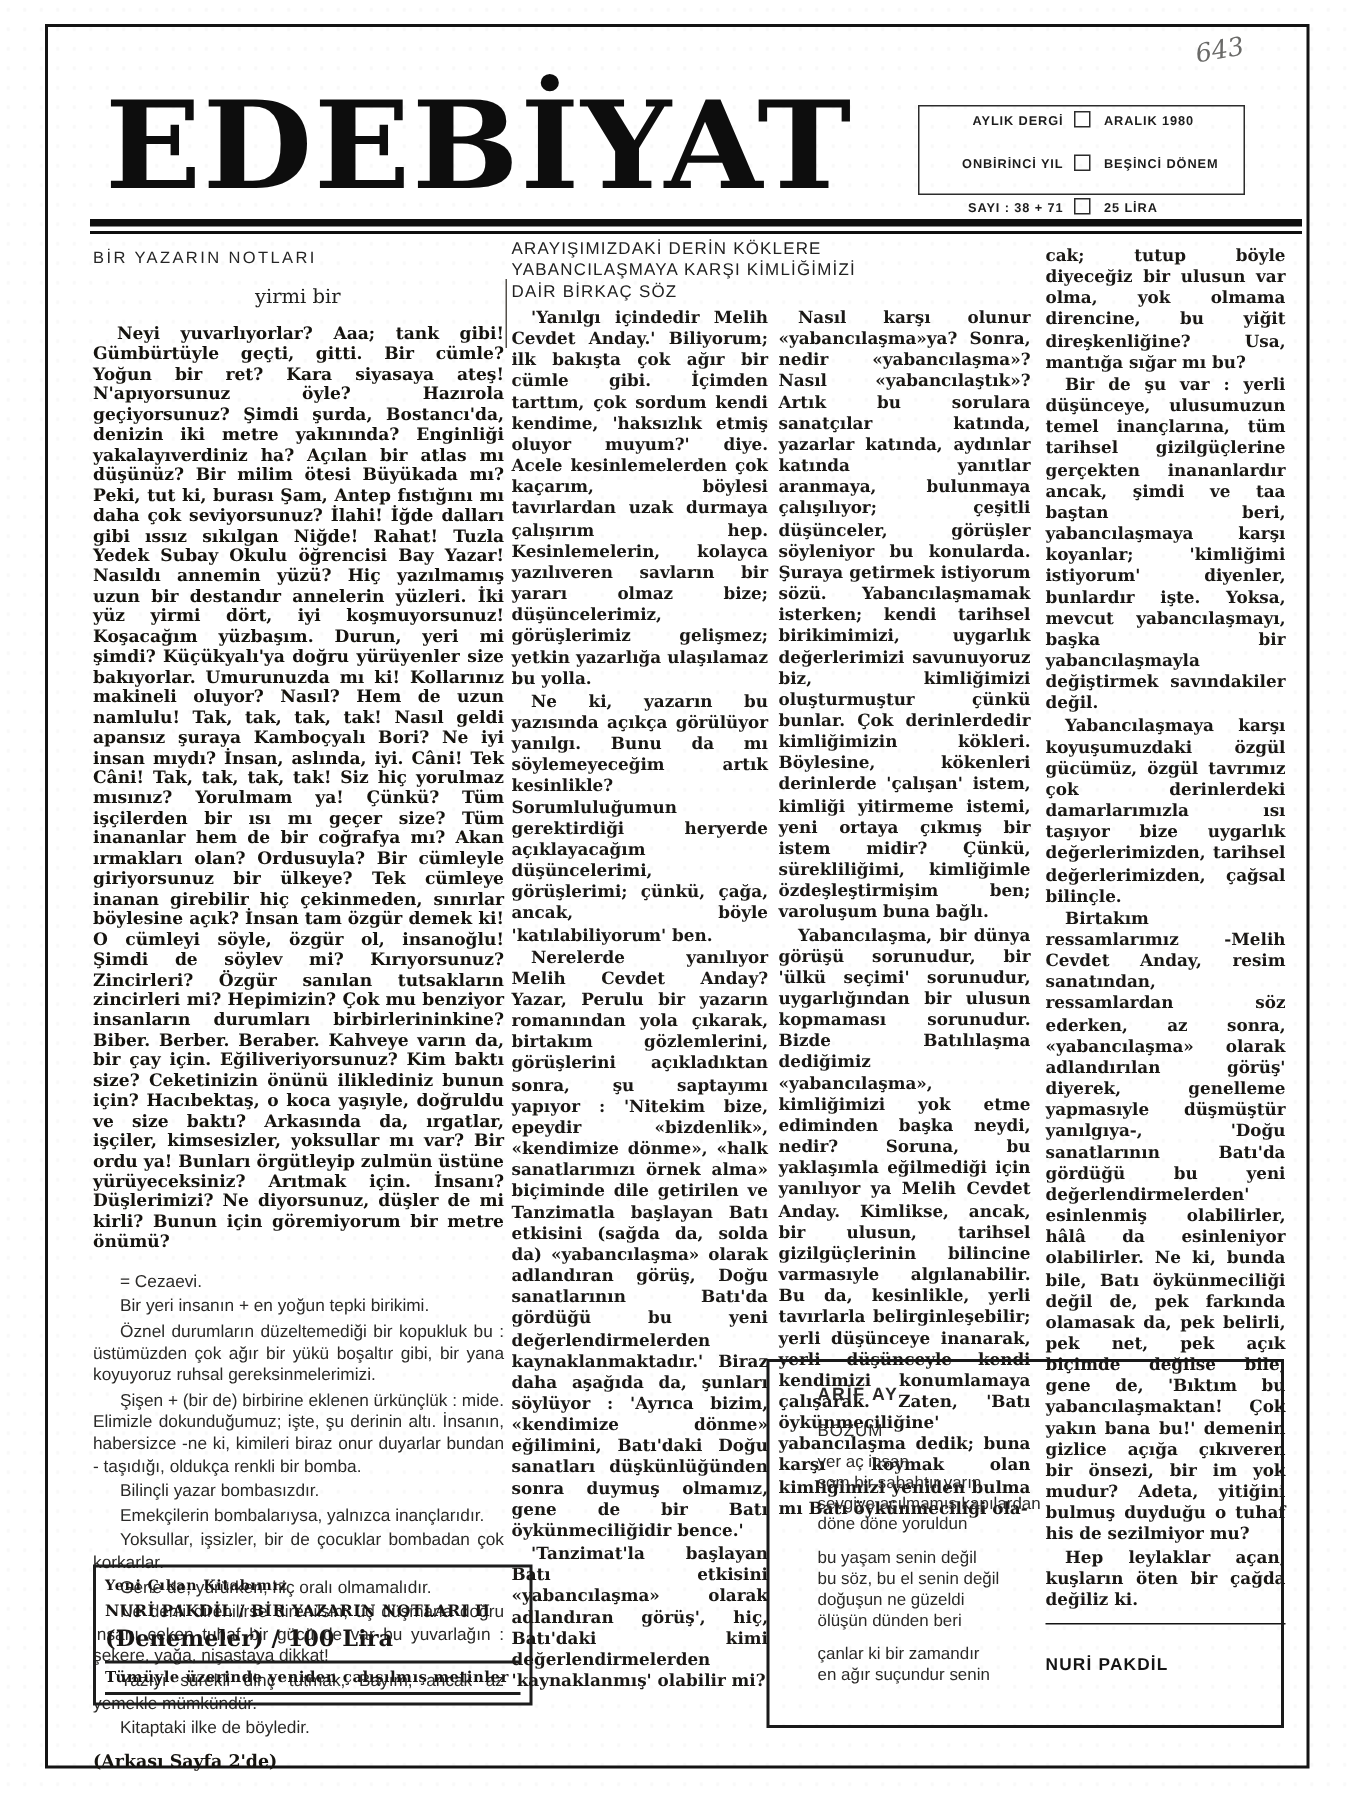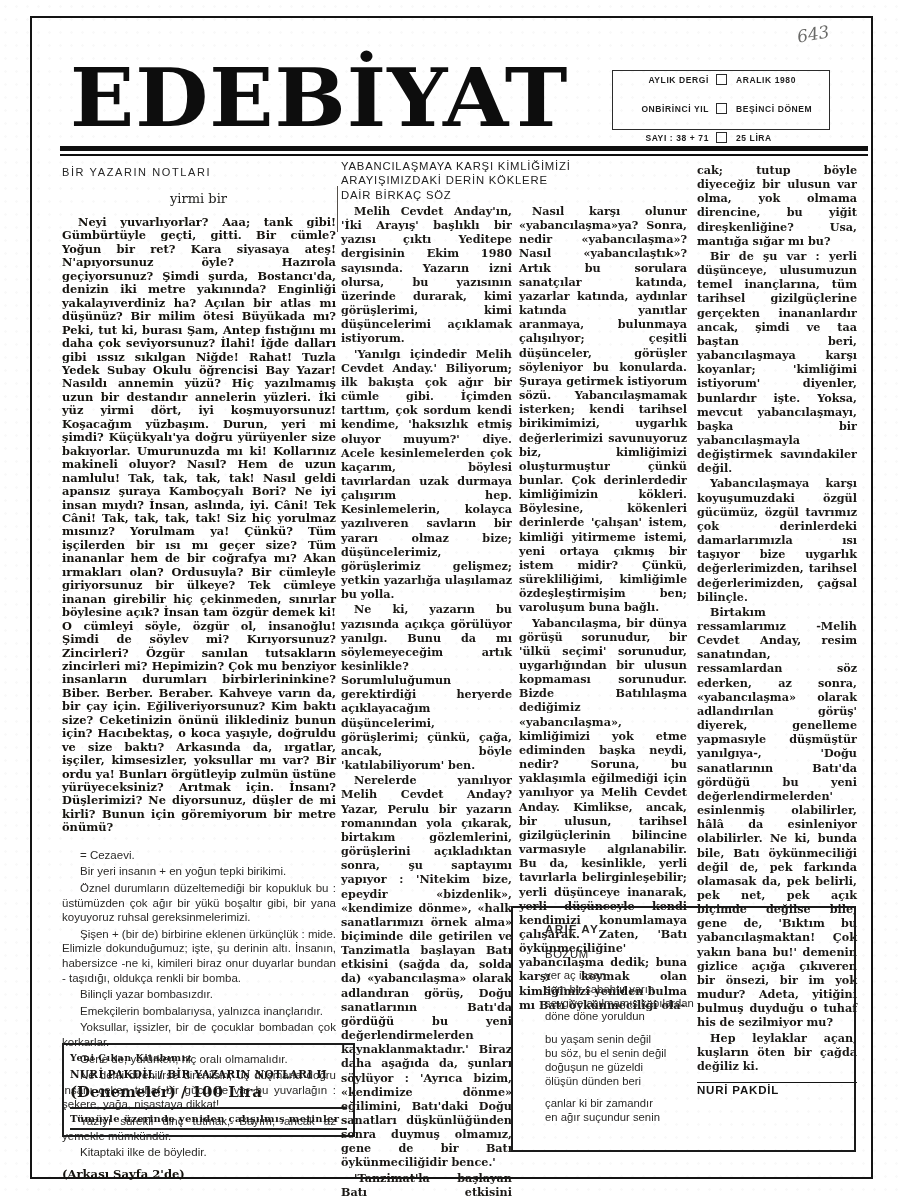--- a/index.html
+++ b/index.html
@@ -103,21 +103,21 @@
   }
   .bookbox .l4{font-weight:700;font-size:10px;letter-spacing:.3px;}
   
   .mcol{position:absolute;font-size:11.2px;line-height:14.15px;text-align:justify;color:#1b1916;}
   .mcol p{margin:0 0 1px 0;text-indent:13px;font-weight:bold;}
   .mcol p.noindent{text-indent:0;}
   #col2{left:341px;top:204px;width:171px;}
   #col3{left:519px;top:204px;width:168px;}
   #col4{left:697px;top:163px;width:160px;}
   .signature{
-    margin-top:9px;border-top:1.5px solid #141414;padding-top:0;
+    margin-top:9px;border-top:1.5px solid #141414;padding-top:20px;
     font-family:"Liberation Sans",sans-serif;
     font-weight:700;font-size:11.5px;letter-spacing:.8px;text-indent:0;
     color:#151515;
   }
   
   .poembox{
     position:absolute;left:511px;top:906px;width:345px;height:246px;
     border:2px solid #1a1a1a;box-sizing:border-box;
     padding:14px 10px 0 32px;
     font-family:"Liberation Sans",sans-serif;color:#2b2a28;
@@ -155,22 +155,22 @@
       <span>25 LİRA</span>
     </div>
   </div>
 
   <div class="doublerule"></div>
   <div class="coldiv"></div>
 
   <div class="kicker">BİR YAZARIN NOTLARI</div>
 
   <div class="headline">
+    <div>ARAYIŞIMIZDAKİ DERİN KÖKLERE</div>
     <div>YABANCILAŞMAYA KARŞI KİMLİĞİMİZİ</div>
-    <div>ARAYIŞIMIZDAKİ DERİN KÖKLERE</div>
     <div>DAİR BİRKAÇ SÖZ</div>
   </div>
 
   <div class="subtitle">yirmi bir</div>
 
   <div class="leftcol">
     <p class="leadpara">Neyi yuvarlıyorlar? Aaa; tank gibi! Gümbürtüyle geçti, gitti. Bir cümle? Yoğun bir ret? Kara siyasaya ateş! N'apıyorsunuz öyle? Hazırola geçiyorsunuz? Şimdi şurda, Bostancı'da, denizin iki metre yakınında? Enginliği yakalayıverdiniz ha? Açılan bir atlas mı düşünüz? Bir milim ötesi Büyükada mı? Peki, tut ki, burası Şam, Antep fıstığını mı daha çok seviyorsunuz? İlahi! İğde dalları gibi ıssız sıkılgan Niğde! Rahat! Tuzla Yedek Subay Okulu öğrencisi Bay Yazar! Nasıldı annemin yüzü? Hiç yazılmamış uzun bir destandır annelerin yüzleri. İki yüz yirmi dört, iyi koşmuyorsunuz! Koşacağım yüzbaşım. Durun, yeri mi şimdi? Küçükyalı'ya doğru yürüyenler size bakıyorlar. Umurunuzda mı ki! Kollarınız makineli oluyor? Nasıl? Hem de uzun namlulu! Tak, tak, tak, tak! Nasıl geldi apansız şuraya Kamboçyalı Bori? Ne iyi insan mıydı? İnsan, aslında, iyi. Câni! Tek Câni! Tak, tak, tak, tak! Siz hiç yorulmaz mısınız? Yorulmam ya! Çünkü? Tüm işçilerden bir ısı mı geçer size? Tüm inananlar hem de bir coğrafya mı? Akan ırmakları olan? Ordusuyla? Bir cümleyle giriyorsunuz bir ülkeye? Tek cümleye inanan girebilir hiç çekinmeden, sınırlar böylesine açık? İnsan tam özgür demek ki! O cümleyi söyle, özgür ol, insanoğlu! Şimdi de söylev mi? Kırıyorsunuz? Zincirleri? Özgür sanılan tutsakların zincirleri mi? Hepimizin? Çok mu benziyor insanların durumları birbirlerininkine? Biber. Berber. Beraber. Kahveye varın da, bir çay için. Eğiliveriyorsunuz? Kim baktı size? Ceketinizin önünü iliklediniz bunun için? Hacıbektaş, o koca yaşıyle, doğruldu ve size baktı? Arkasında da, ırgatlar, işçiler, kimsesizler, yoksullar mı var? Bir ordu ya! Bunları örgütleyip zulmün üstüne yürüyeceksiniz? Arıtmak için. İnsanı? Düşlerimizi? Ne diyorsunuz, düşler de mi kirli? Bunun için göremiyorum bir metre önümü?</p>
     <div class="notes">
       <p>= Cezaevi.</p>
       <p>Bir yeri insanın + en yoğun tepki birikimi.</p>
@@ -190,21 +190,20 @@
   <div class="bookbox">
     <div class="l1">Yeni Çıkan Kitabımız</div>
     <div class="l2">NURİ PAKDİL / BİR YAZARIN NOTLARI II</div>
     <div class="l3">(Denemeler) / 100 Lira</div>
     <div class="l4wrap">
       <div class="l4">Tümüyle üzerinde yeniden çalışılmış metinler</div>
     </div>
   </div>
 
   <div class="mcol" id="col2">
-    <p>Melih Cevdet Anday'ın, 'İki Arayış' başlıklı bir yazısı çıktı Yeditepe dergisinin Ekim 1980 sayısında. Yazarın izni olursa, bu yazısının üzerinde durarak, kimi görüşlerimi, kimi düşüncelerimi açıklamak istiyorum.</p>
     <p>'Yanılgı içindedir Melih Cevdet Anday.' Biliyorum; ilk bakışta çok ağır bir cümle gibi. İçimden tarttım, çok sordum kendi kendime, 'haksızlık etmiş oluyor muyum?' diye. Acele kesinlemelerden çok kaçarım, böylesi tavırlardan uzak durmaya çalışırım hep. Kesinlemelerin, kolayca yazılıveren savların bir yararı olmaz bize; düşüncelerimiz, görüşlerimiz gelişmez; yetkin yazarlığa ulaşılamaz bu yolla.</p>
     <p>Ne ki, yazarın bu yazısında açıkça görülüyor yanılgı. Bunu da mı söylemeyeceğim artık kesinlikle? Sorumluluğumun gerektirdiği heryerde açıklayacağım düşüncelerimi, görüşlerimi; çünkü, çağa, ancak, böyle 'katılabiliyorum' ben.</p>
     <p>Nerelerde yanılıyor Melih Cevdet Anday? Yazar, Perulu bir yazarın romanından yola çıkarak, birtakım gözlemlerini, görüşlerini açıkladıktan sonra, şu saptayımı yapıyor : 'Nitekim bize, epeydir «bizdenlik», «kendimize dönme», «halk sanatlarımızı örnek alma» biçiminde dile getirilen ve Tanzimatla başlayan Batı etkisini (sağda da, solda da) «yabancılaşma» olarak adlandıran görüş, Doğu sanatlarının Batı'da gördüğü bu yeni değerlendirmelerden kaynaklanmaktadır.' Biraz daha aşağıda da, şunları söylüyor : 'Ayrıca bizim, «kendimize dönme» eğilimini, Batı'daki Doğu sanatları düşkünlüğünden sonra duymuş olmamız, gene de bir Batı öykünmeciliğidir bence.'</p>
     <p>'Tanzimat'la başlayan Batı etkisini «yabancılaşma» olarak adlandıran görüş', hiç, Batı'daki kimi değerlendirmelerden 'kaynaklanmış' olabilir mi?</p>
   </div>
 
   <div class="mcol" id="col3">
     <p>Nasıl karşı olunur «yabancılaşma»ya? Sonra, nedir «yabancılaşma»? Nasıl «yabancılaştık»? Artık bu sorulara sanatçılar katında, yazarlar katında, aydınlar katında yanıtlar aranmaya, bulunmaya çalışılıyor; çeşitli düşünceler, görüşler söyleniyor bu konularda. Şuraya getirmek istiyorum sözü. Yabancılaşmamak isterken; kendi tarihsel birikimimizi, uygarlık değerlerimizi savunuyoruz biz, kimliğimizi oluşturmuştur çünkü bunlar. Çok derinlerdedir kimliğimizin kökleri. Böylesine, kökenleri derinlerde 'çalışan' istem, kimliği yitirmeme istemi, yeni ortaya çıkmış bir istem midir? Çünkü, sürekliliğimi, kimliğimle özdeşleştirmişim ben; varoluşum buna bağlı.</p>
     <p>Yabancılaşma, bir dünya görüşü sorunudur, bir 'ülkü seçimi' sorunudur, uygarlığından bir ulusun kopmaması sorunudur. Bizde Batılılaşma dediğimiz «yabancılaşma», kimliğimizi yok etme ediminden başka neydi, nedir? Soruna, bu yaklaşımla eğilmediği için yanılıyor ya Melih Cevdet Anday. Kimlikse, ancak, bir ulusun, tarihsel gizilgüçlerinin bilincine varmasıyle algılanabilir. Bu da, kesinlikle, yerli tavırlarla belirginleşebilir; yerli düşünceye inanarak, yerli düşünceyle kendi kendimizi konumlamaya çalışarak. Zaten, 'Batı öykünmeciliğine' yabancılaşma dedik; buna karşı koymak olan kimliğimizi yeniden bulma mı Batı öykünmeciliği ola-</p>
   </div>

